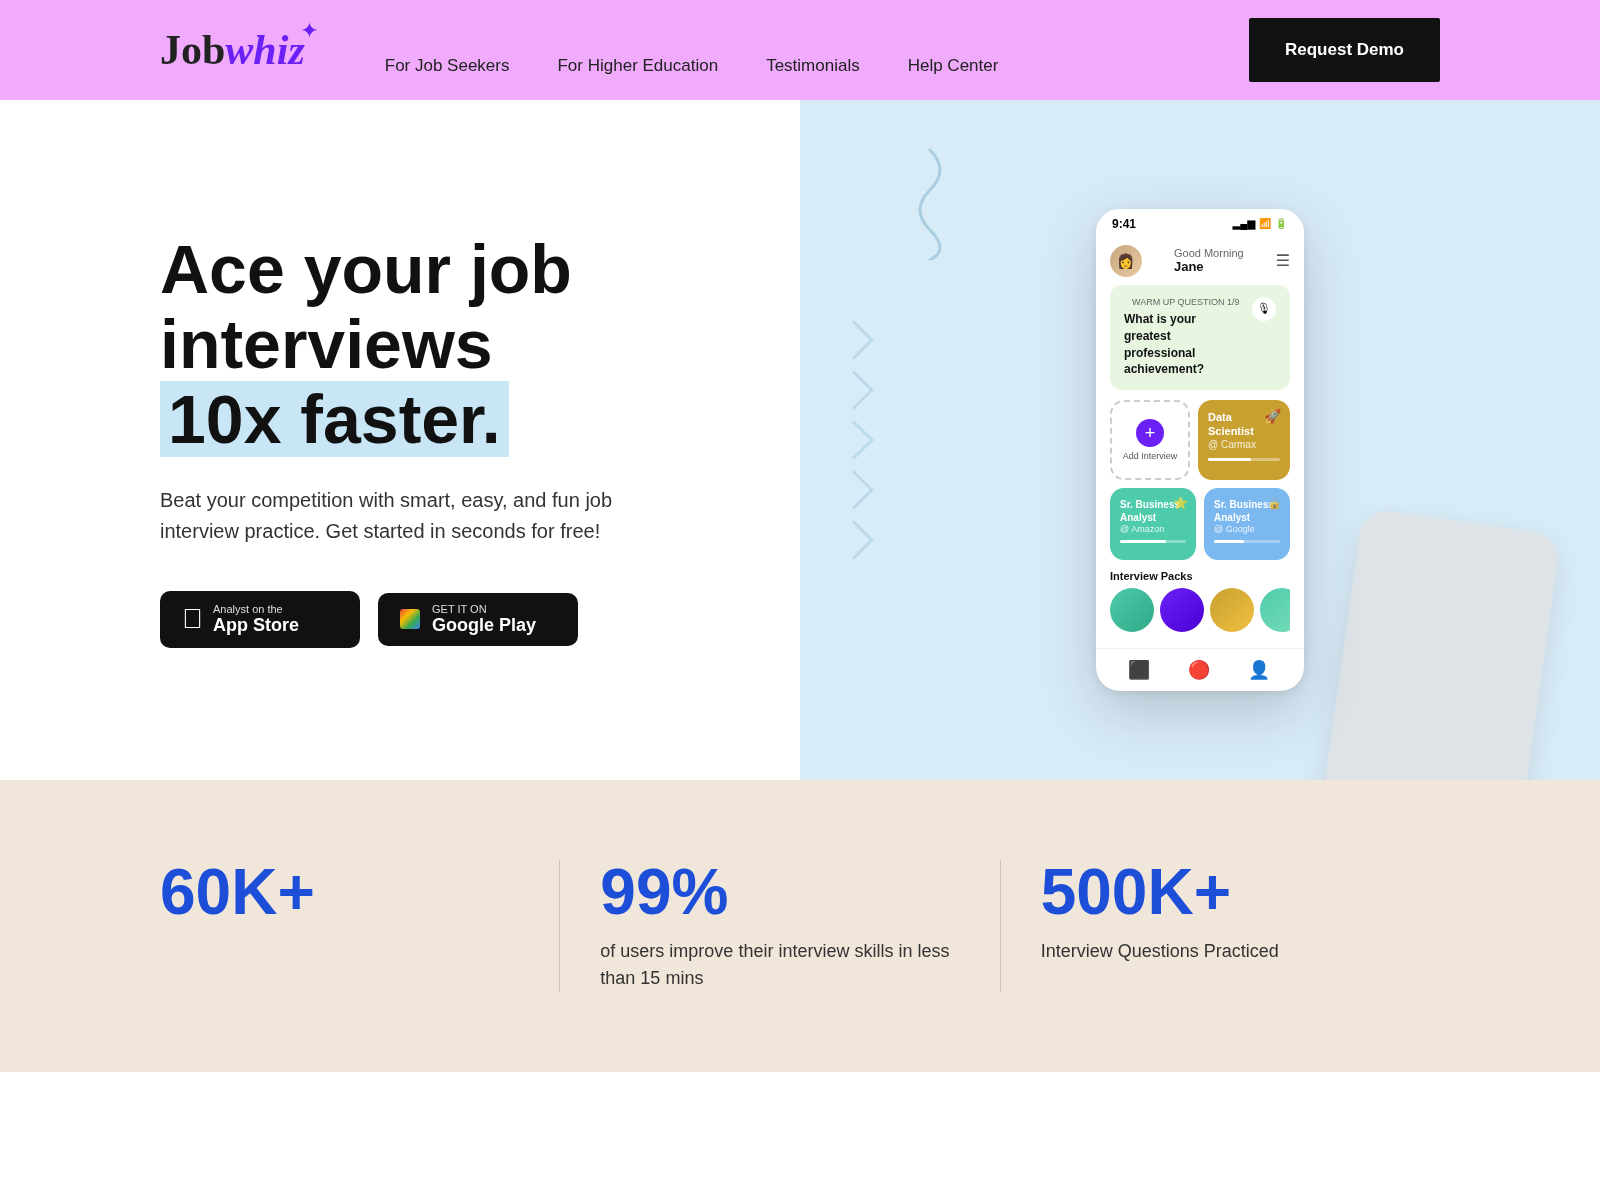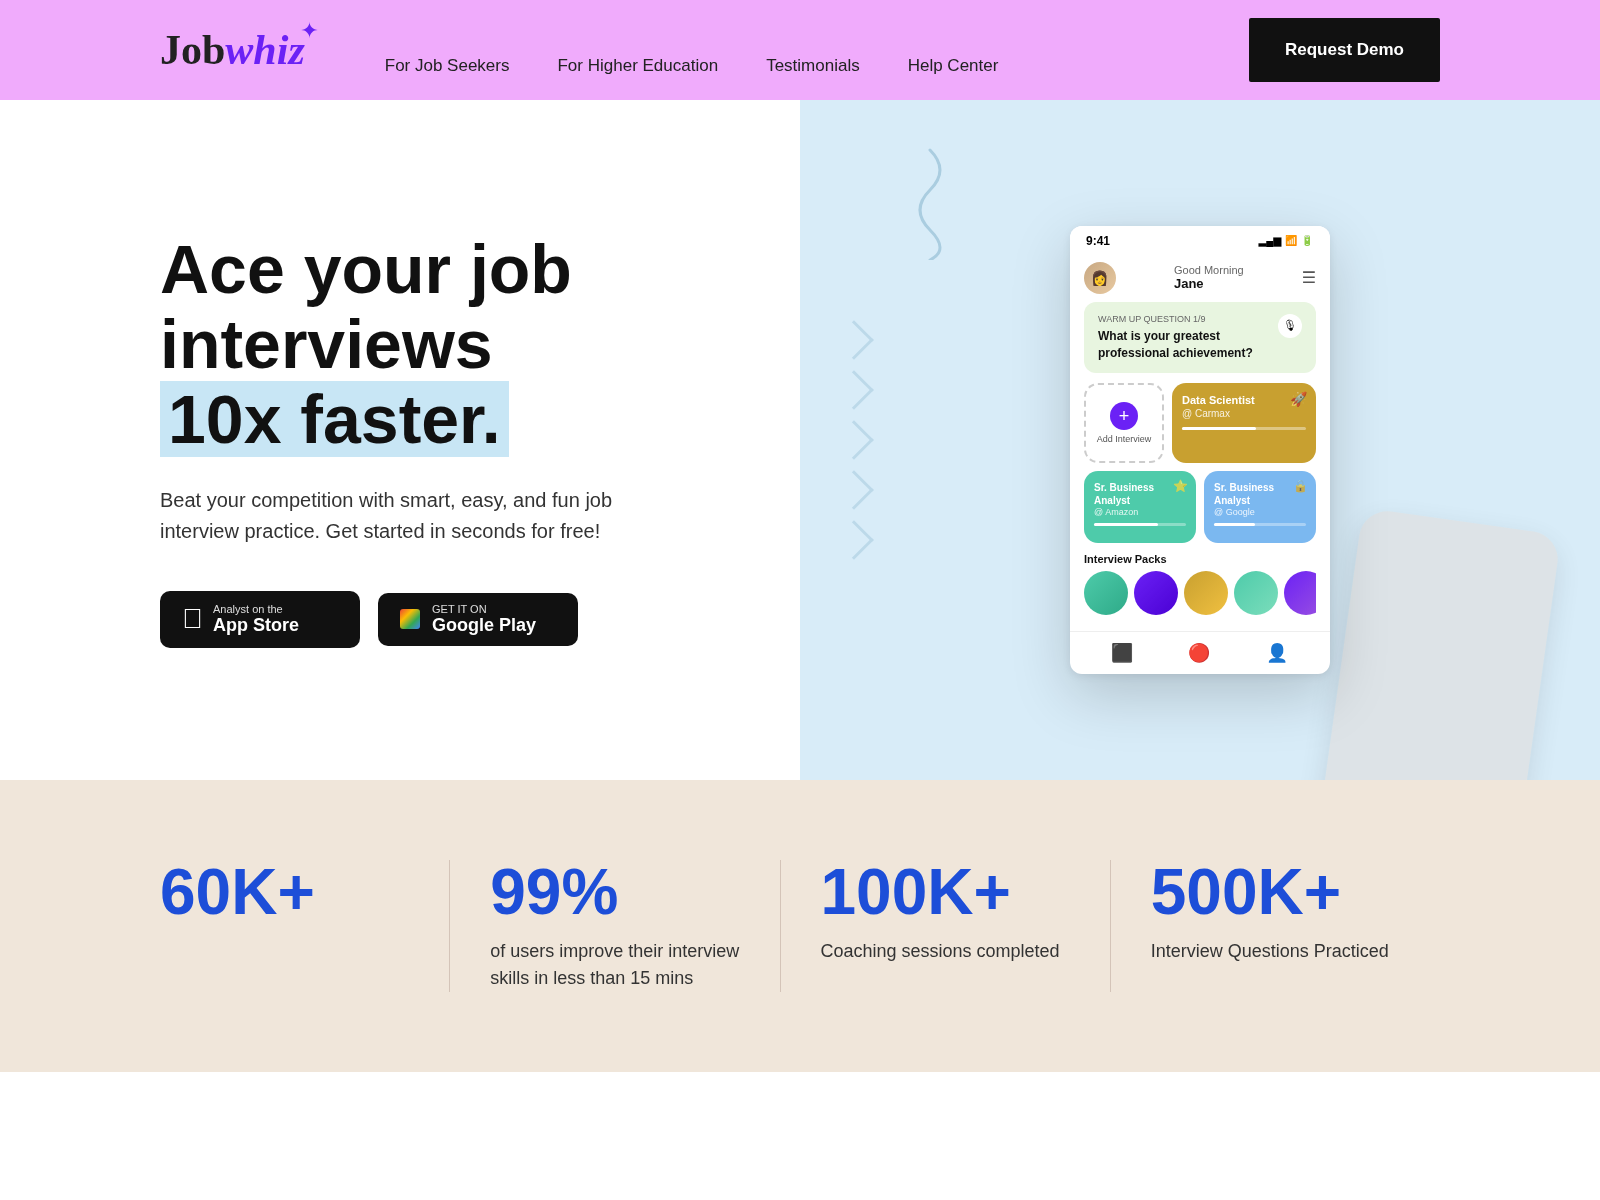--- a/index.html
+++ b/index.html
@@ -153,23 +153,23 @@
     }
     
     .deco-squiggle {
       position: absolute;
       top: 40px;
       left: 100px;
     }
 
     
     .phone-mockup {
-      width: 260px;
+      width: 208px;
       background: #fff;
-      border-radius: 12px;
+      border-radius: 24px;
       box-shadow: 0 20px 60px rgba(0,0,0,0.18), 0 2px 8px rgba(0,0,0,0.08);
       overflow: hidden;
       position: relative;
       margin-top: 20px;
     }
     .phone-status-bar {
       background: #fff;
       padding: 8px 16px 4px;
       display: flex;
       justify-content: space-between;
@@ -194,21 +194,21 @@
     .warmup-card {
       background: #e8f5e0;
       border-radius: 12px;
       padding: 12px 14px;
       margin-bottom: 10px;
       display: flex;
       align-items: flex-start;
       justify-content: space-between;
       gap: 8px;
     }
-    .warmup-card .wc-label { font-size: 9px; color: #666; margin-bottom: 4px; text-transform: uppercase; }
+    .warmup-card .wc-label { font-size: 9px; color: #666; margin-bottom: 4px; text-transform: uppercase; margin-left: 8px; }
     .warmup-card .wc-question { font-size: 12px; font-weight: 600; color: #111; line-height: 1.4; }
     .mic-icon { width: 24px; height: 24px; border-radius: 50%; background: #fff; display: flex; align-items: center; justify-content: center; flex-shrink: 0; font-size: 11px; }
     
     .action-row {
       display: flex;
       gap: 8px;
       margin-bottom: 8px;
     }
     .add-interview-btn {
       width: 80px; height: 80px;
@@ -465,20 +465,16 @@
 
 <section class="stats-section">
   <div class="stat-item">
     <div class="stat-number">60K+</div>
   </div>
   <div class="stat-item">
     <div class="stat-number">99%</div>
     <div class="stat-desc">of users improve their interview skills in less than 15 mins</div>
   </div>
   <div class="stat-item">
-    <div class="stat-number">100K+</div>
-    <div class="stat-desc">Coaching sessions completed</div>
-  </div>
-  <div class="stat-item">
     <div class="stat-number">500K+</div>
     <div class="stat-desc">Interview Questions Practiced</div>
   </div>
 </section>
 
 </body></html>

